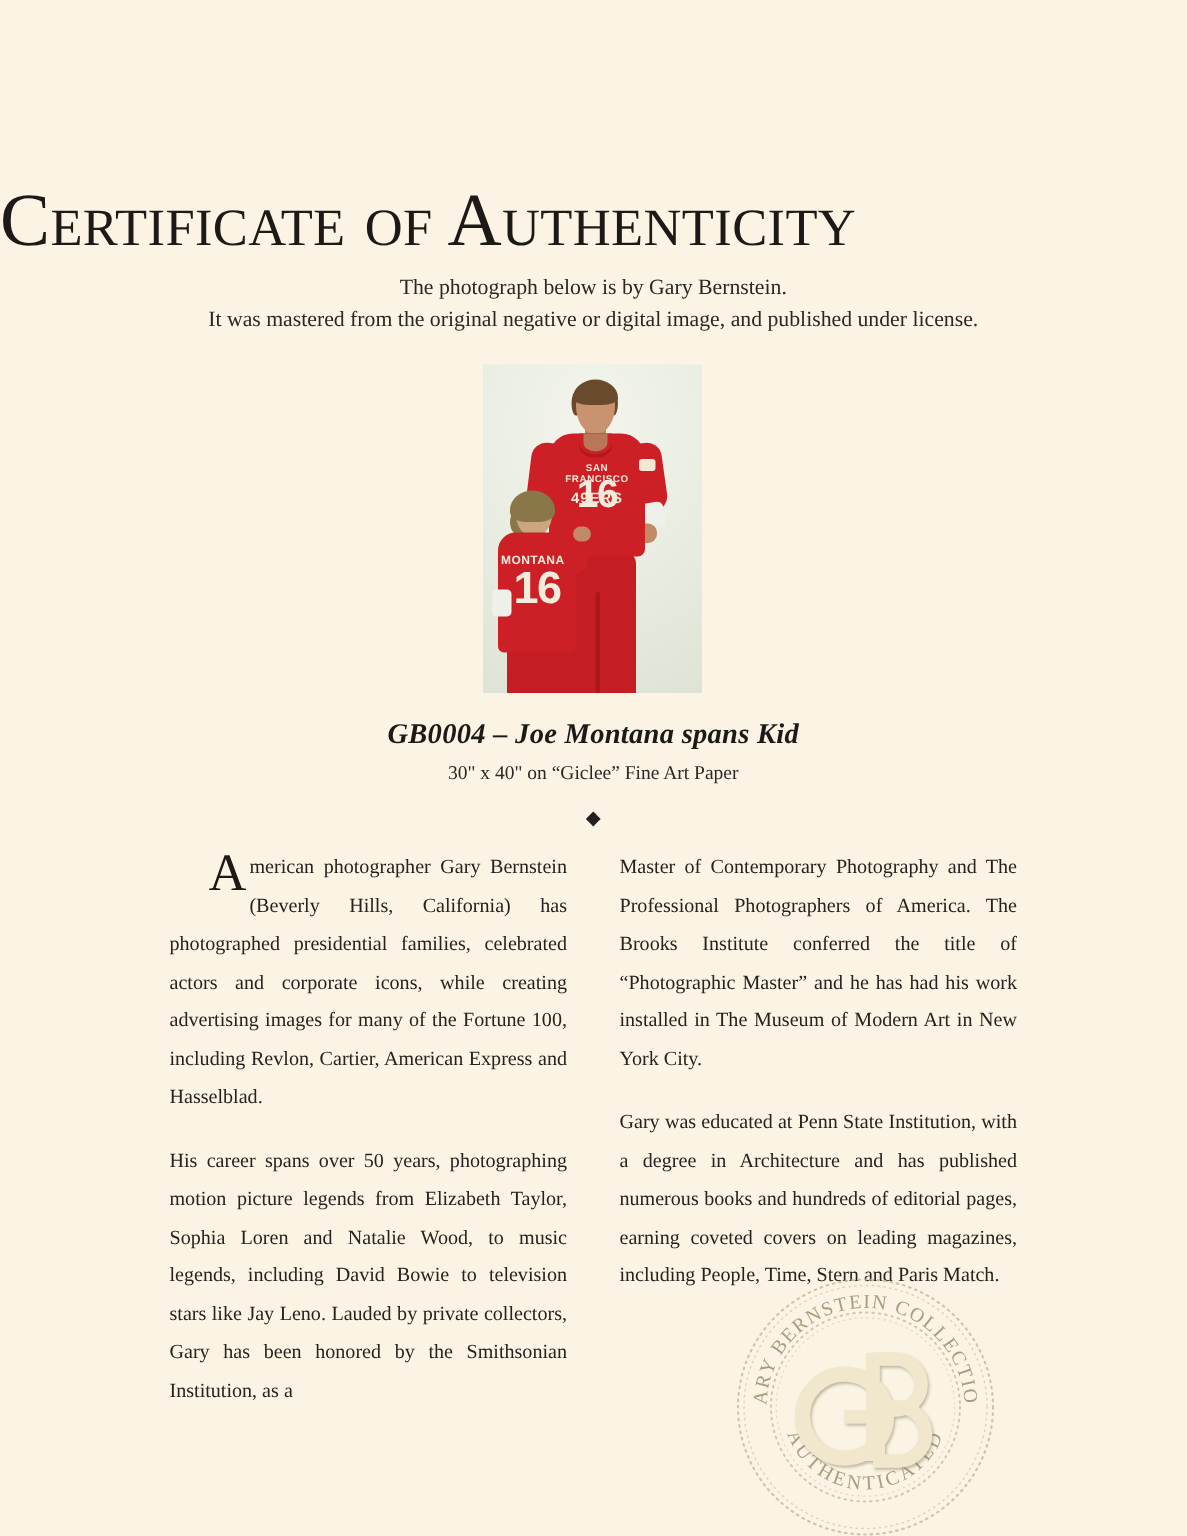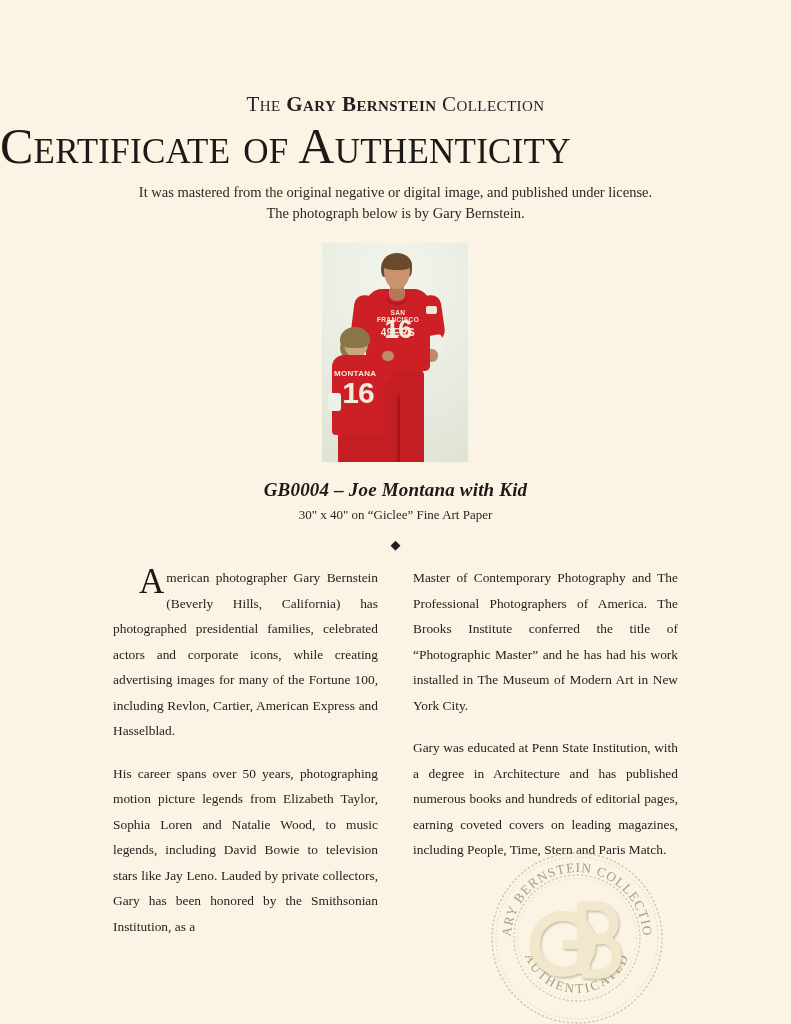--- a/index.html
+++ b/index.html
@@ -396,29 +396,26 @@
   .seal svg { display: block; }
 
   .seal-text-outer { font-size: 13.2px; letter-spacing: 1.1px; }
   .seal-text-bottom { font-size: 13.2px; letter-spacing: 2.1px; }
 </style>
 </head>
 <body>
 
 <div class="page">
 
-  <div class="eyebrow">
-    <span class="lite">The </span><span class="strong">Gary Bernstein</span><span class="lite"> Collection</span>
-  </div>
 
   <div class="main-title">Certificate of Authenticity</div>
 
   <div class="subhead">
+    <div>The photograph below is by Gary Bernstein.</div>
     <div>It was mastered from the original negative or digital image, and published under license.</div>
-    <div>The photograph below is by Gary Bernstein.</div>
   </div>
 
   <div class="photo-frame">
     <div class="photo-inner">
       <div class="man-arm-l"></div>
       <div class="man-arm-r"></div>
       <div class="man-forearm-l"></div>
       <div class="man-sleeve-r"></div>
       <div class="man-hand-r"></div>
       <div class="man-legs"></div>
@@ -441,21 +438,21 @@
       <div class="kid-legs"></div>
       <div class="kid-torso"></div>
       <div class="kid-sleeve-l"></div>
       <div class="kid-arm-r"></div>
       <div class="kid-hand"></div>
       <div class="kid-name">MONTANA</div>
       <div class="kid-num">16</div>
     </div>
   </div>
 
-  <div class="caption-title">GB0004 – Joe Montana with Kid</div>
+  <div class="caption-title">GB0004 – Joe Montana spans Kid</div>
   <div class="caption-sub">30" x 40" on “Giclee” Fine Art Paper</div>
 
   <div class="ornament">◆</div>
 
   <div class="columns">
     <div class="col">
       <p class="first-para"><span class="dropcap">A</span><span>merican photographer Gary Bernstein (Beverly Hills, California) has photographed presidential families, celebrated actors and corporate icons, while creating advertising images for many of the Fortune 100, including Revlon, Cartier, American Express and Hasselblad.</span></p>
       <p><span>His career spans over 50 years, photographing motion picture legends from Elizabeth Taylor, Sophia Loren and Natalie Wood, to music legends, including David Bowie to television stars like Jay Leno.  Lauded by private collectors, Gary has been honored by the Smithsonian Institution, as a</span></p>
     </div>
     <div class="col">

